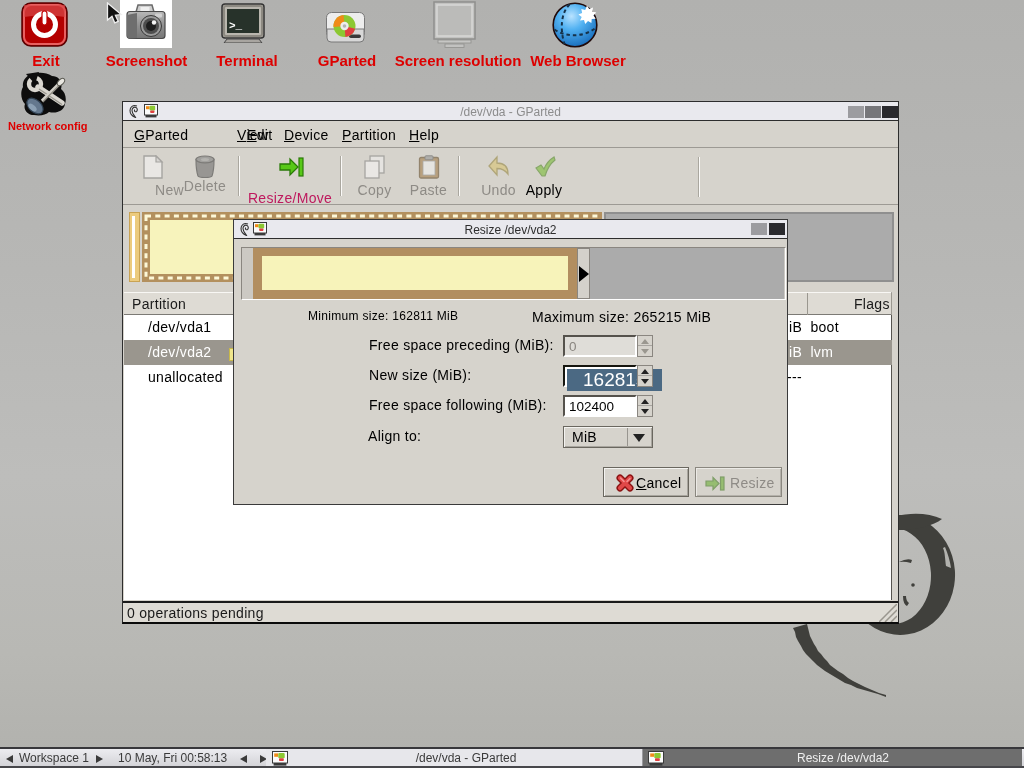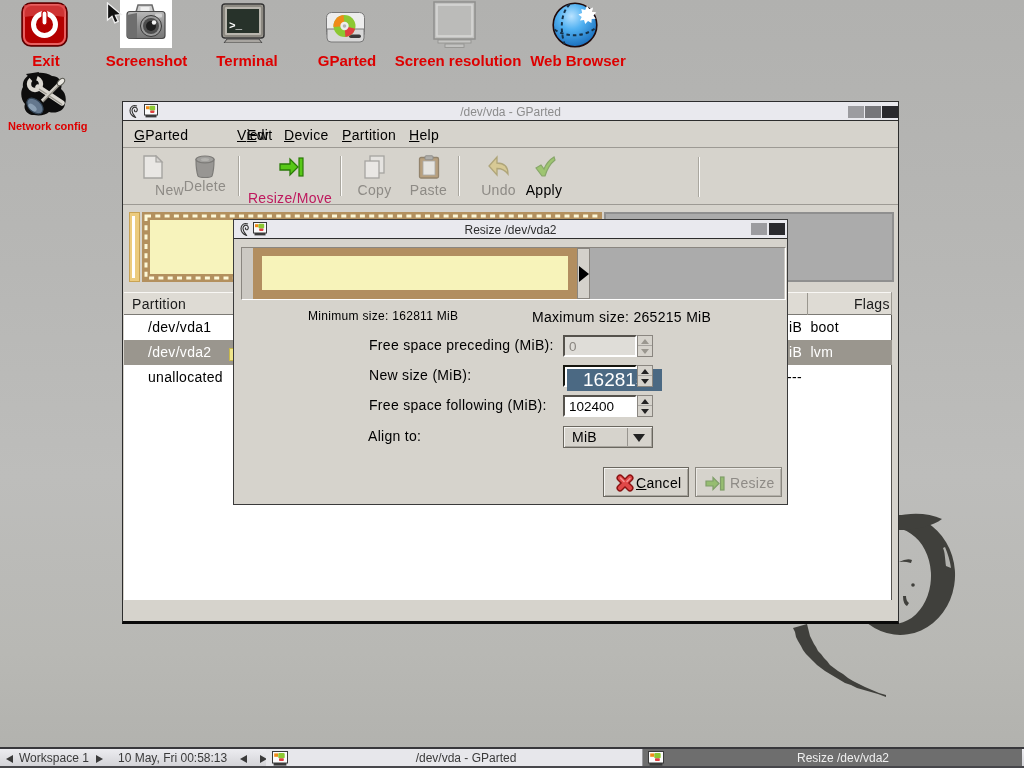--- a/index.html
+++ b/index.html
@@ -226,20 +226,26 @@
       <span class="abs" style="left:24px; top:4px;">/dev/vda2</span>
         <div class="abs" style="left:105px; top:8px; width:6px; height:13px; background:#f0e68c; border:1px solid #c8b84a;"></div>
       <span class="abs" style="left:665px; top:4px;">iB&nbsp;&nbsp;lvm</span>
     </div>
     <div class="abs" style="left:0; top:50px; width:768px; height:25px;">
       <span class="abs" style="left:24px; top:4px;">unallocated</span>
       <span class="abs" style="left:663px; top:4px;">---</span>
     </div>
   </div>
 
+  <div class="abs" style="left:0px; top:499px; width:775px; height:21px; background:#dedbd4; border-top:2px solid #1a1a1a; font-size:14px; letter-spacing:0.3px; color:#1a1a1a;">
+    <span class="abs" style="left:4px; top:2px;">0 operations pending</span>
+    <svg class="abs" style="left:756px; top:1px;" width="18" height="18" viewBox="0 0 18 18">
+      <path d="M 18 0 L 0 18 M 18 6 L 6 18 M 18 12 L 12 18" stroke="#9a968e" stroke-width="1.5"></path>
+    </svg>
+  </div>
 </div>
 
 <div class="abs" id="dialog" style="left:233px; top:219px; width:555px; height:286px; background:#d6d3cc; border:1px solid #3a3a3a;">
 
   <div class="abs" style="left:0; top:0; width:553px; height:19px; background:#e9e9ee; border-bottom:1px solid #2d2d2d;">
     <svg class="abs" style="left:5px; top:2px;" width="12" height="14" viewBox="0 0 12 14">
       <path d="M 9 2 C 5 0.5 2 3 2 6.5 C 2 10 5 12.5 7.5 13.5 C 6 11 4 9 4 6.5 C 4 4 6 2.5 8 3.5 C 9.5 4.3 9.7 6.5 8.5 7.5 C 7.8 8 7 7.8 6.6 7.2 C 6.3 6.7 6.5 6 7 5.8" fill="none" stroke="#333" stroke-width="1.1"></path>
     </svg>
     <svg class="abs" style="left:19px; top:2px;" width="14" height="14" viewBox="0 0 14 14">
       <rect x="0.5" y="0.5" width="13" height="10.5" fill="#fbfbfb" stroke="#3a3a3a" stroke-width="1"></rect>

